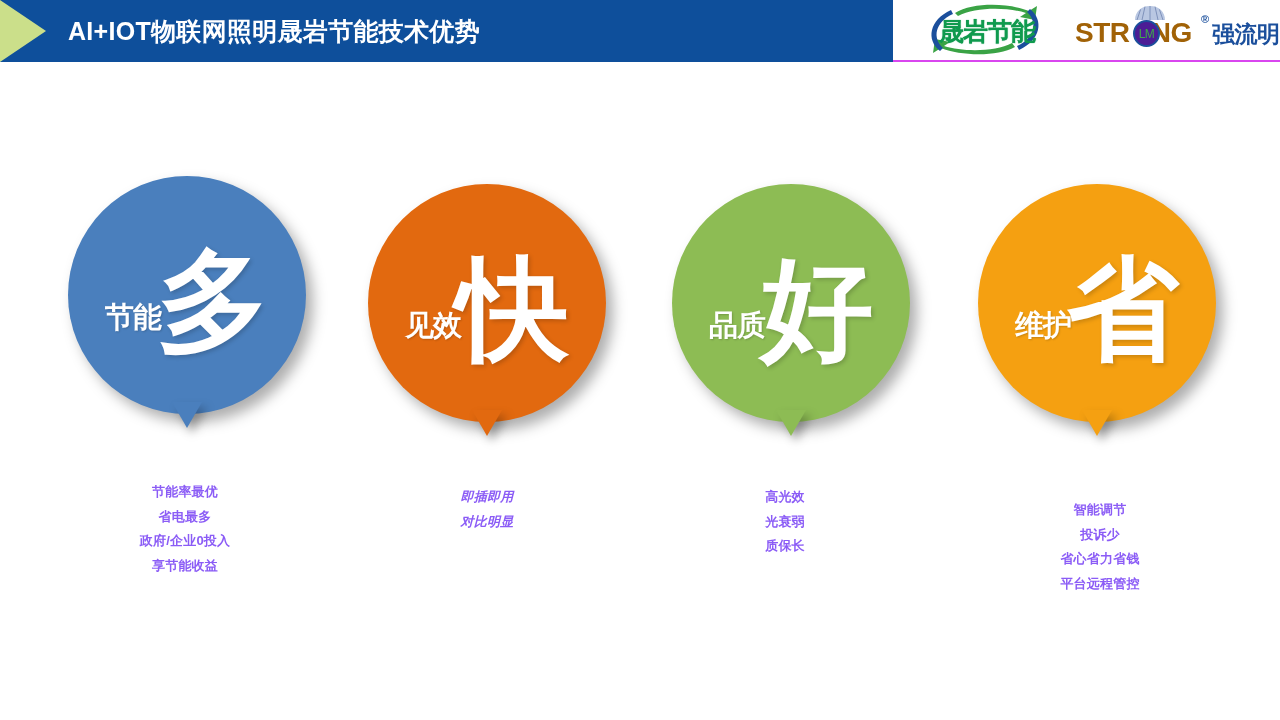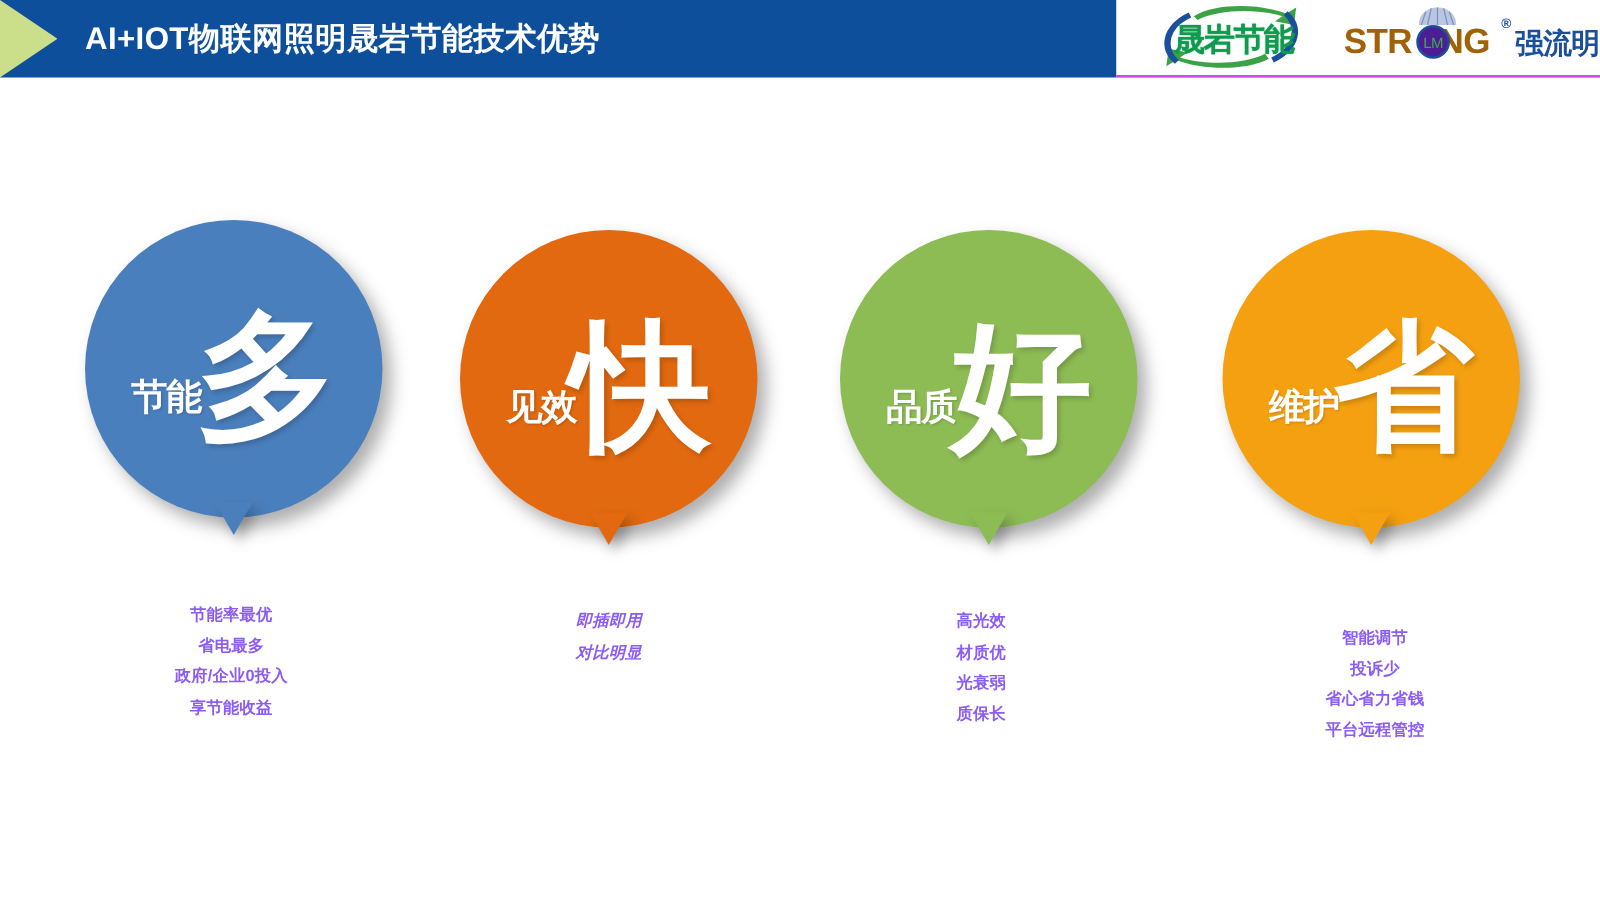--- a/index.html
+++ b/index.html
@@ -345,21 +345,20 @@
       <div>省电最多</div>
       <div>政府/企业0投入</div>
       <div>享节能收益</div>
     </div>
     <div class="caption-col" id="cap-1">
       <div>即插即用</div>
       <div>对比明显</div>
     </div>
     <div class="caption-col" id="cap-2">
       <div>高光效</div>
-      <div>材质优</div>
       <div>光衰弱</div>
       <div>质保长</div>
     </div>
     <div class="caption-col" id="cap-3">
       <div>智能调节</div>
       <div>投诉少</div>
       <div>省心省力省钱</div>
       <div>平台远程管控</div>
     </div>
   </div>

